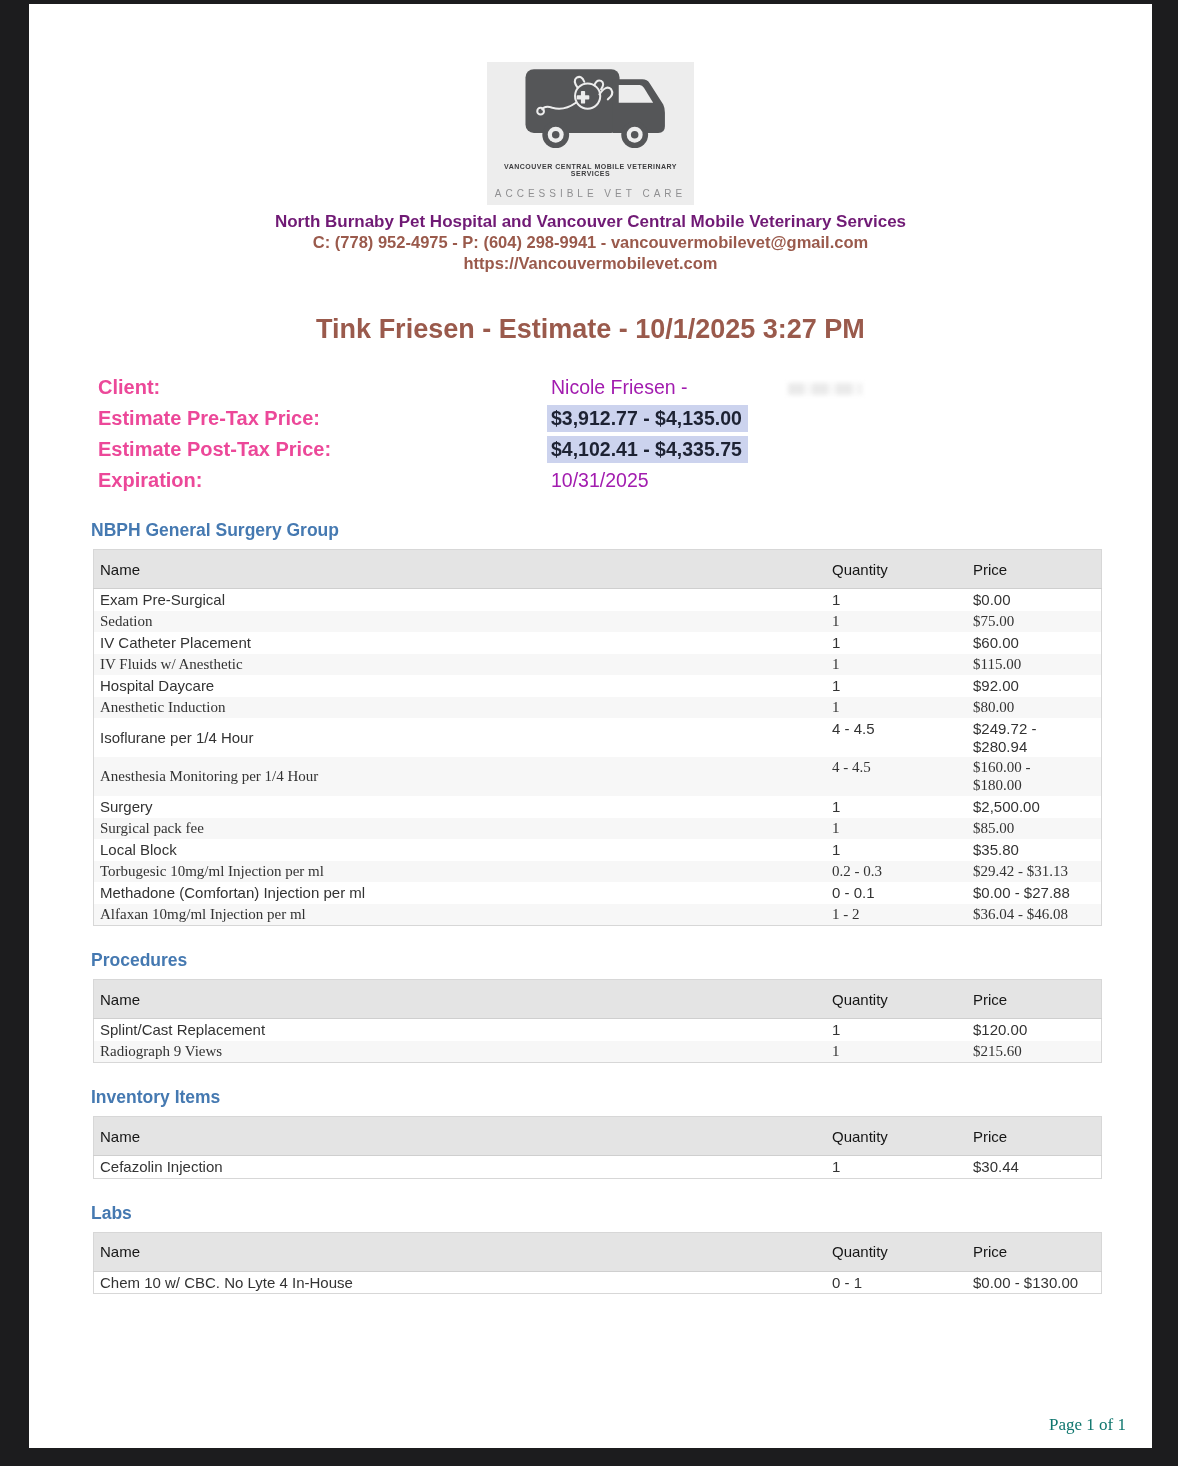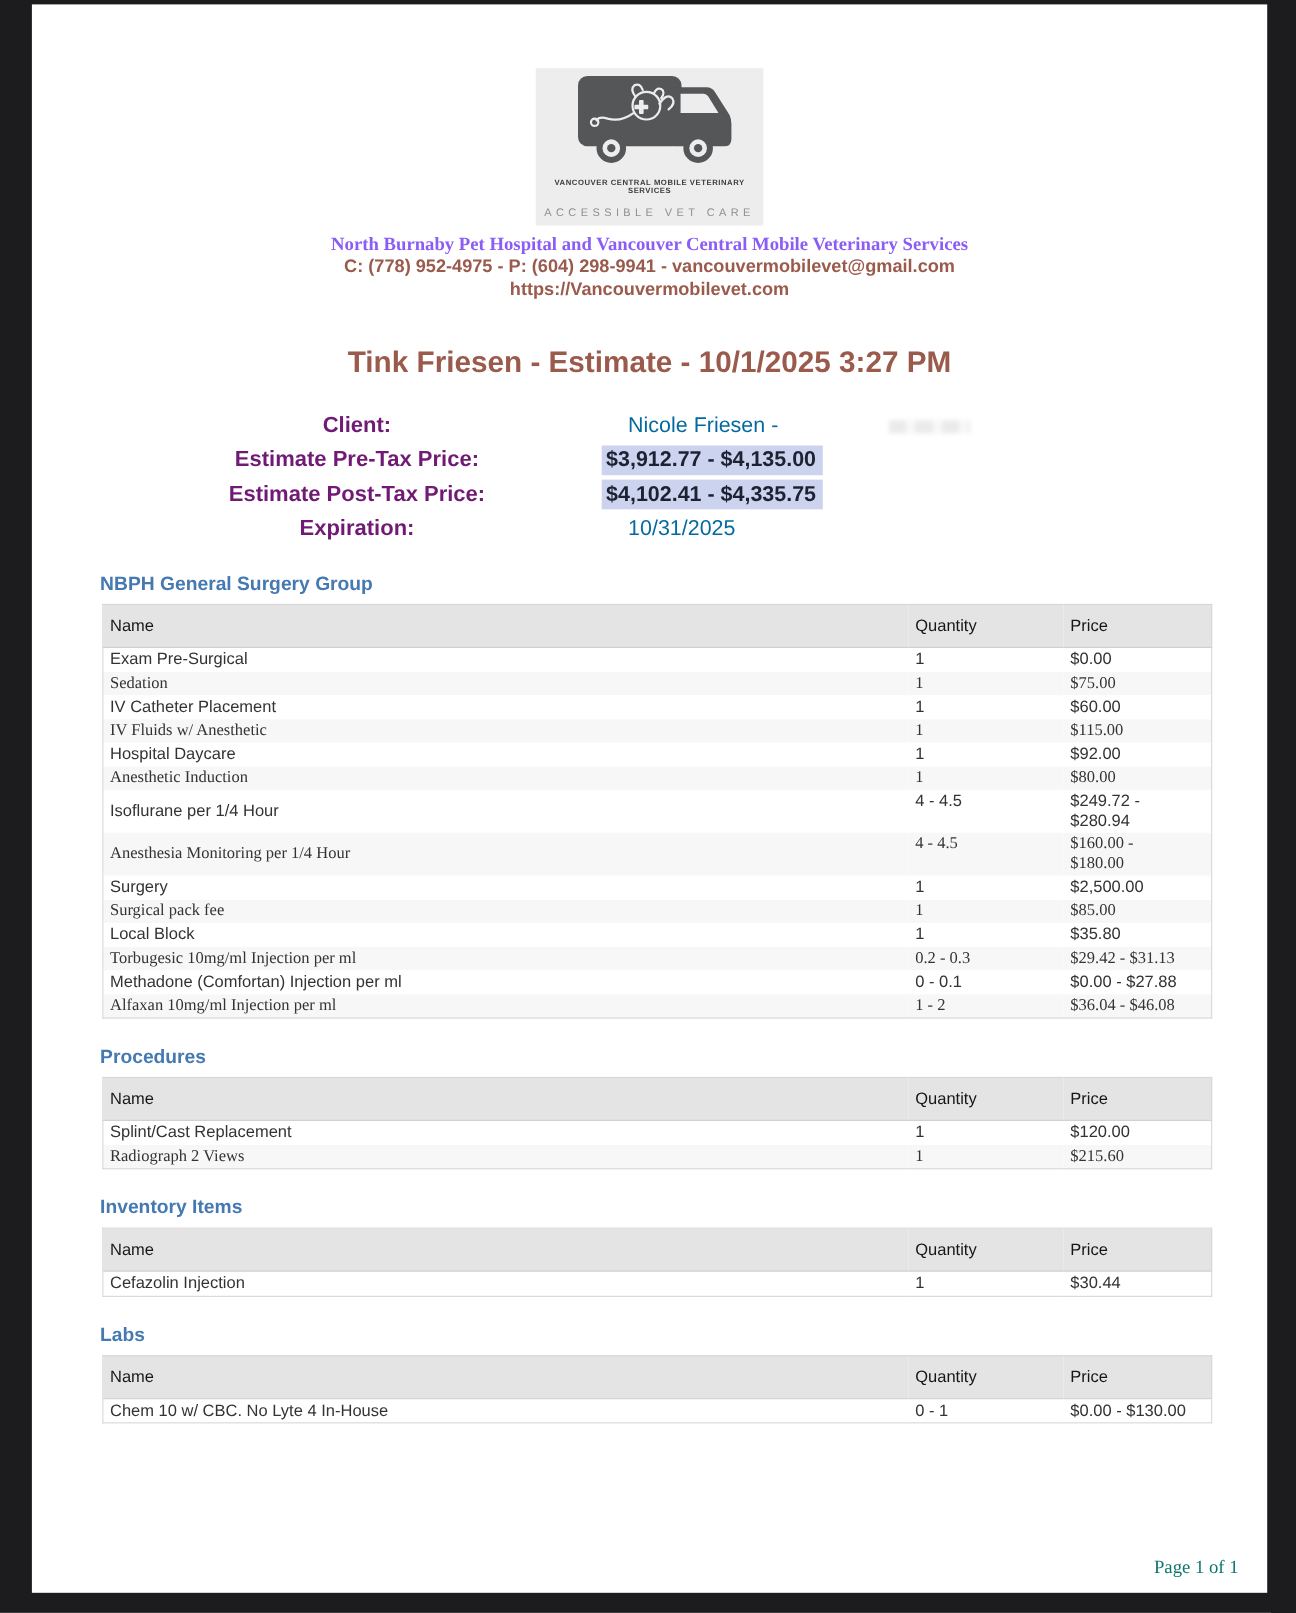--- a/index.html
+++ b/index.html
@@ -30,22 +30,21 @@
   .logo-tagline {
     position: absolute; left: 0; right: 0; bottom: 6px;
     font-size: 10px; letter-spacing: 4px;
     color: #8f8f91;
   }
   
   .org-line {
     margin-top: 7px;
     text-align: center;
     font-size: 17px; font-weight: bold;
-    color: #8b5cf6;
-    font-family: Liberation Serif, serif;
+    color: #701a75;
   }
   .contact-line {
     text-align: center;
     font-size: 16.5px; font-weight: bold;
     color: #9a5a4c;
     line-height: 21px;
   }
   .doc-title {
     margin-top: 40px;
     text-align: center;
@@ -56,29 +55,27 @@
   .summary { margin: 27px 52px 0 62px; }
   .srow {
     display: grid;
     grid-template-columns: 460px 1fr;
     align-items: center;
     height: 31px;
   }
   .slabel {
     padding-left: 7px;
     font-size: 20px; font-weight: bold;
-    color: #701a75;
-    text-align: center;
+    color: #ec4899;
   }
   .svalue {
     justify-self: start;
     font-size: 19.5px;
-    color: #0369a1;
+    color: #a21caf;
     white-space: nowrap;
-    margin-left: 20px;
   }
   .svalue.hl {
     font-weight: bold;
     color: #1d2233;
     background: #ccd3ee;
     padding: 2px 6px 2px 4px;
     margin-left: -4px;
   }
   .redacted {
     display: inline-block;
@@ -292,21 +289,21 @@
           <th>Price</th>
         </tr>
       </thead>
       <tbody>
           <tr>
             <td>Splint/Cast Replacement</td>
             <td>1</td>
             <td>$120.00</td>
           </tr>
           <tr class="alt">
-            <td>Radiograph 2 Views</td>
+            <td>Radiograph 9 Views</td>
             <td>1</td>
             <td>$215.60</td>
           </tr>
         </tbody>
     </table>
 
     <h2 class="sec-h">Inventory Items</h2>
     <table class="items">
       <thead>
         <tr>

